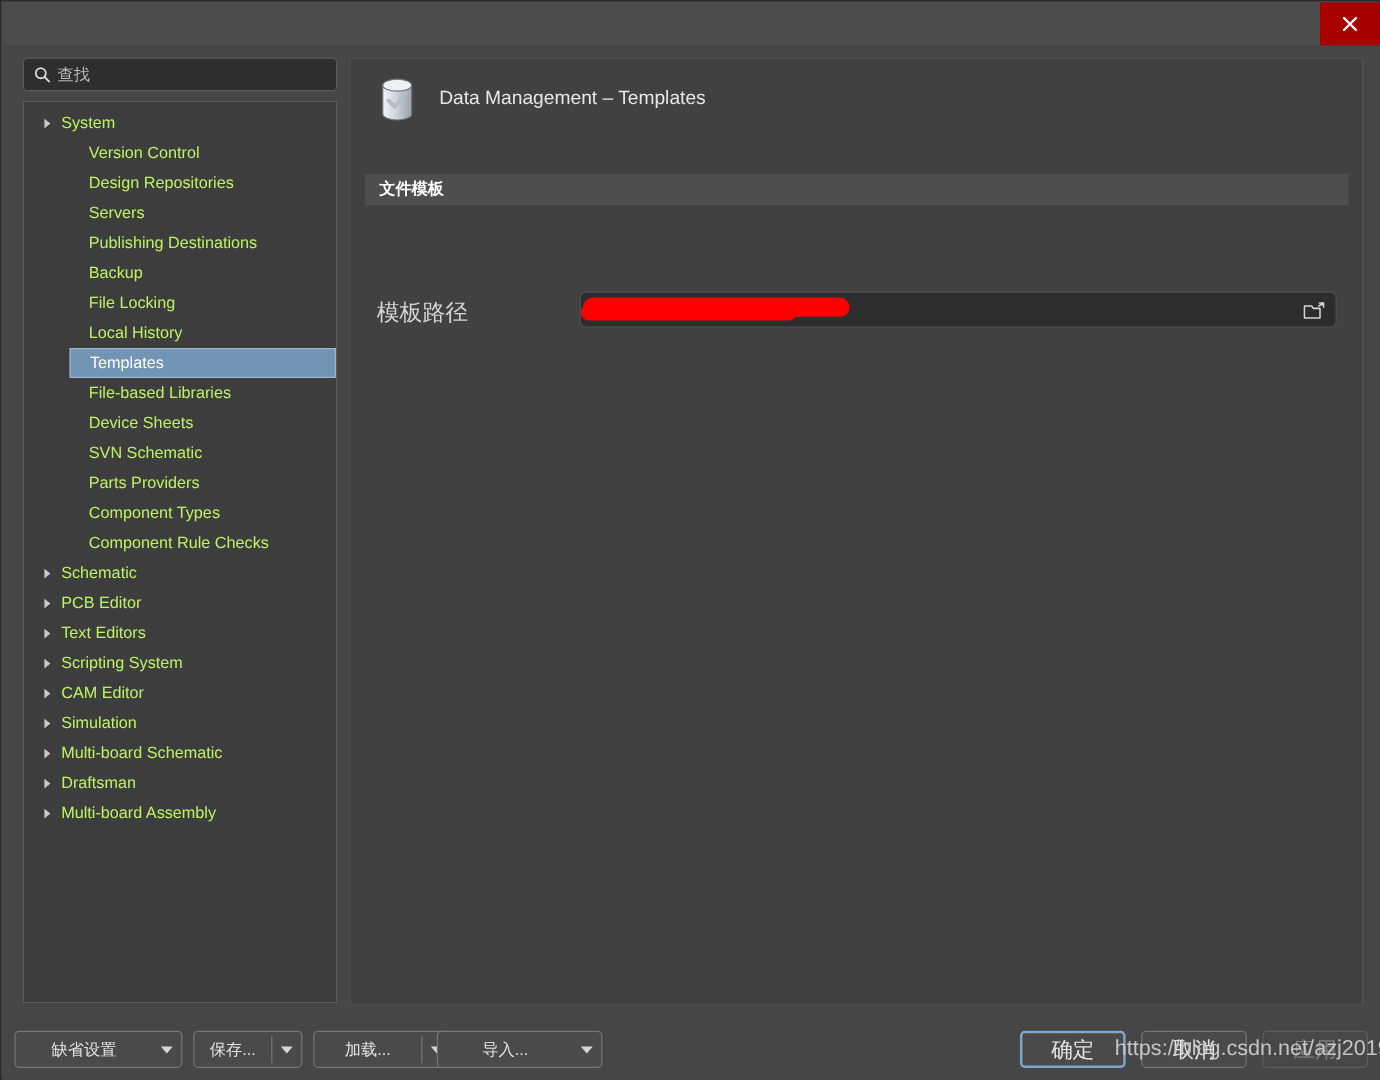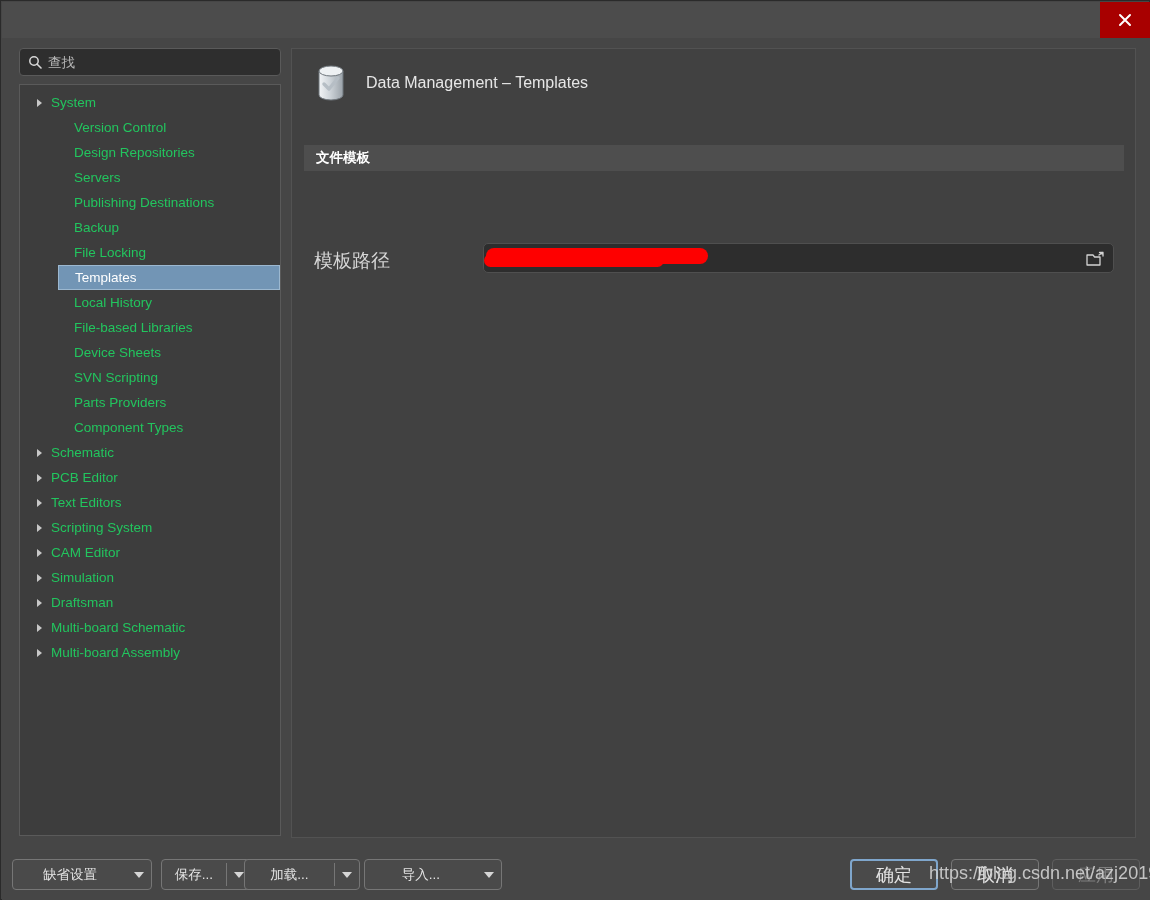--- a/index.html
+++ b/index.html
@@ -107,21 +107,21 @@
     box-sizing: border-box;
     background: #3d3d3d;
     border: 1px solid #5a5a5a;
     overflow: hidden;
     padding-top: 5px;
   }
   .tree-item {
     position: relative;
     height: 25px;
     line-height: 25px;
-    color: #22c55e;
+    color: #bef264;
     font-size: 13.5px;
     white-space: nowrap;
     cursor: default;
     box-sizing: border-box;
   }
   .tree-item.lvl0 { padding-left: 31px; }
   .tree-item.lvl1 { padding-left: 54px; }
   .tree-item.selected {
     background: #7295b5;
     border: 1px solid #9cb8d0;
@@ -371,35 +371,36 @@
       </div>
 
       <div class="tree" id="tree-list">
           <div class="tree-item lvl0"><span class="arrow collapsed"></span><span>System</span></div>
           <div class="tree-item lvl1"><span>Version Control</span></div>
           <div class="tree-item lvl1"><span>Design Repositories</span></div>
           <div class="tree-item lvl1"><span>Servers</span></div>
           <div class="tree-item lvl1"><span>Publishing Destinations</span></div>
           <div class="tree-item lvl1"><span>Backup</span></div>
           <div class="tree-item lvl1"><span>File Locking</span></div>
+          <div class="tree-item lvl1"><span>Local History</span></div>
           <div class="tree-item lvl1 selected"><span>Templates</span></div>
-          <div class="tree-item lvl1"><span>Local History</span></div>
           <div class="tree-item lvl1"><span>File-based Libraries</span></div>
           <div class="tree-item lvl1"><span>Device Sheets</span></div>
-          <div class="tree-item lvl1"><span>SVN Scripting</span></div>
+          <div class="tree-item lvl1"><span>SVN Schematic</span></div>
           <div class="tree-item lvl1"><span>Parts Providers</span></div>
           <div class="tree-item lvl1"><span>Component Types</span></div>
+          <div class="tree-item lvl1"><span>Component Rule Checks</span></div>
           <div class="tree-item lvl0"><span class="arrow collapsed"></span><span>Schematic</span></div>
           <div class="tree-item lvl0"><span class="arrow collapsed"></span><span>PCB Editor</span></div>
           <div class="tree-item lvl0"><span class="arrow collapsed"></span><span>Text Editors</span></div>
           <div class="tree-item lvl0"><span class="arrow collapsed"></span><span>Scripting System</span></div>
           <div class="tree-item lvl0"><span class="arrow collapsed"></span><span>CAM Editor</span></div>
           <div class="tree-item lvl0"><span class="arrow collapsed"></span><span>Simulation</span></div>
+          <div class="tree-item lvl0"><span class="arrow collapsed"></span><span>Multi-board Schematic</span></div>
           <div class="tree-item lvl0"><span class="arrow collapsed"></span><span>Draftsman</span></div>
-          <div class="tree-item lvl0"><span class="arrow collapsed"></span><span>Multi-board Schematic</span></div>
           <div class="tree-item lvl0"><span class="arrow collapsed"></span><span>Multi-board Assembly</span></div>
         </div>
     </div>
 
     <div class="rightpane">
 
       <div class="page-head">
         <svg class="page-icon" width="30" height="36" viewBox="0 0 30 36">
           <defs>
             <linearGradient id="cylg" x1="0" y1="0" x2="1" y2="0">
@@ -451,21 +452,21 @@
     </div>
 
     <div class="split" style="left:159px; width:91px;">
       <div class="lbl">保存...</div>
       <div class="divider"></div>
       <div class="caret">
         <span class="caret-glyph"></span>
       </div>
     </div>
 
-    <div class="split" style="left:242px; width:116px;">
+    <div class="split" style="left:259px; width:116px;">
       <div class="lbl">加载...</div>
       <div class="divider"></div>
       <div class="caret">
         <span class="caret-glyph"></span>
       </div>
     </div>
 
     <div class="split" style="left:362px; width:138px;">
       <div class="lbl">导入...</div>
       <div class="caret">

